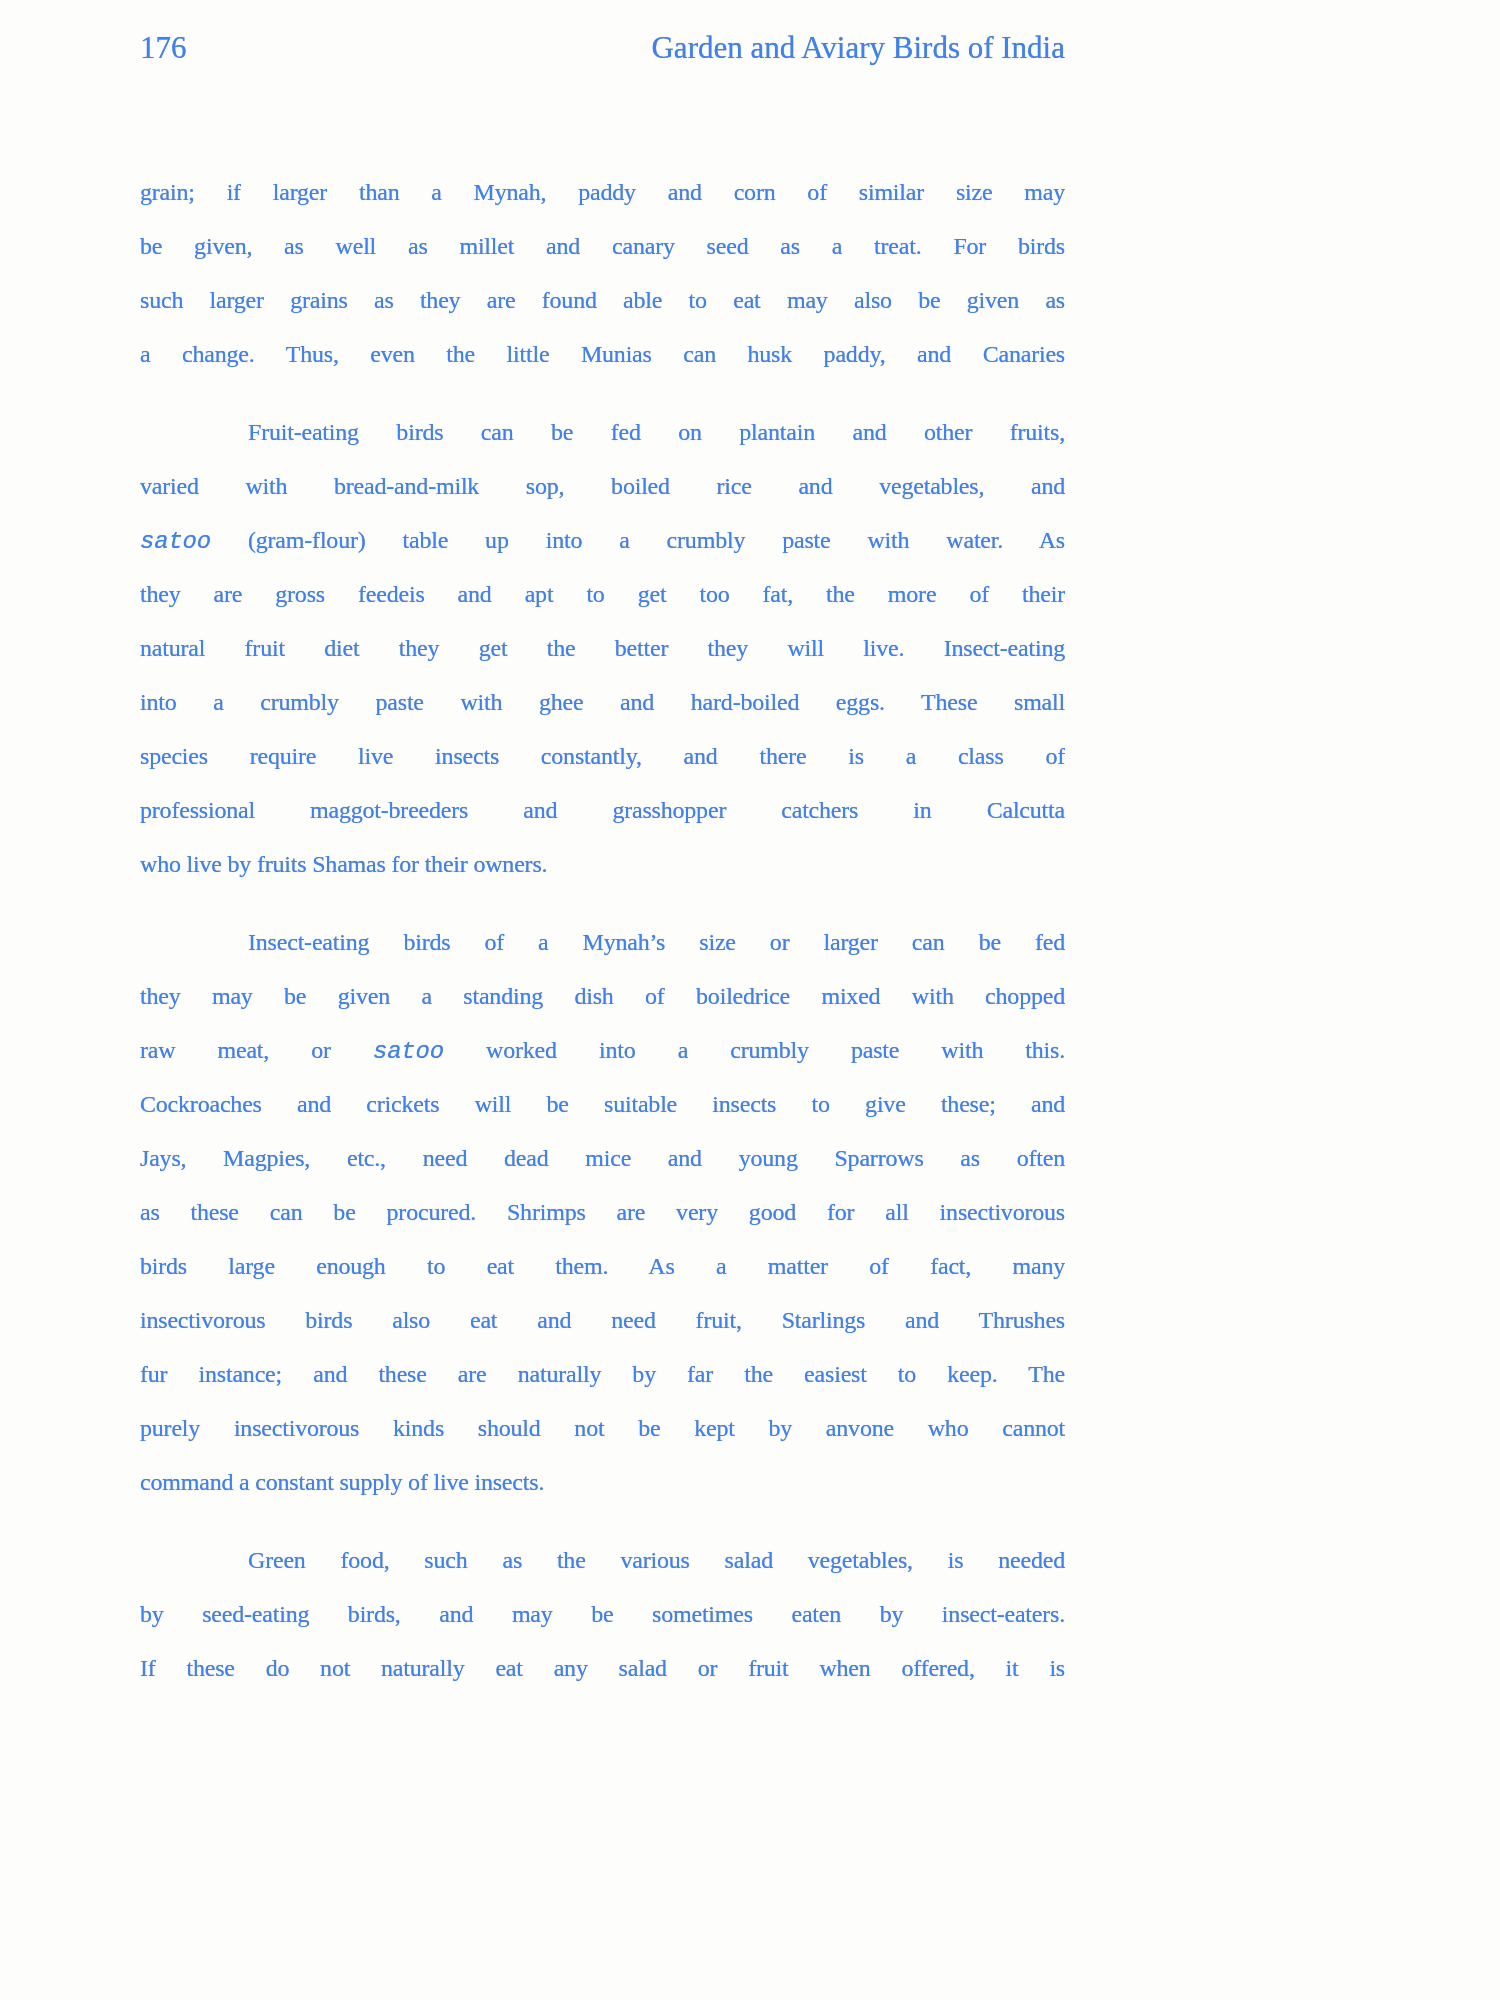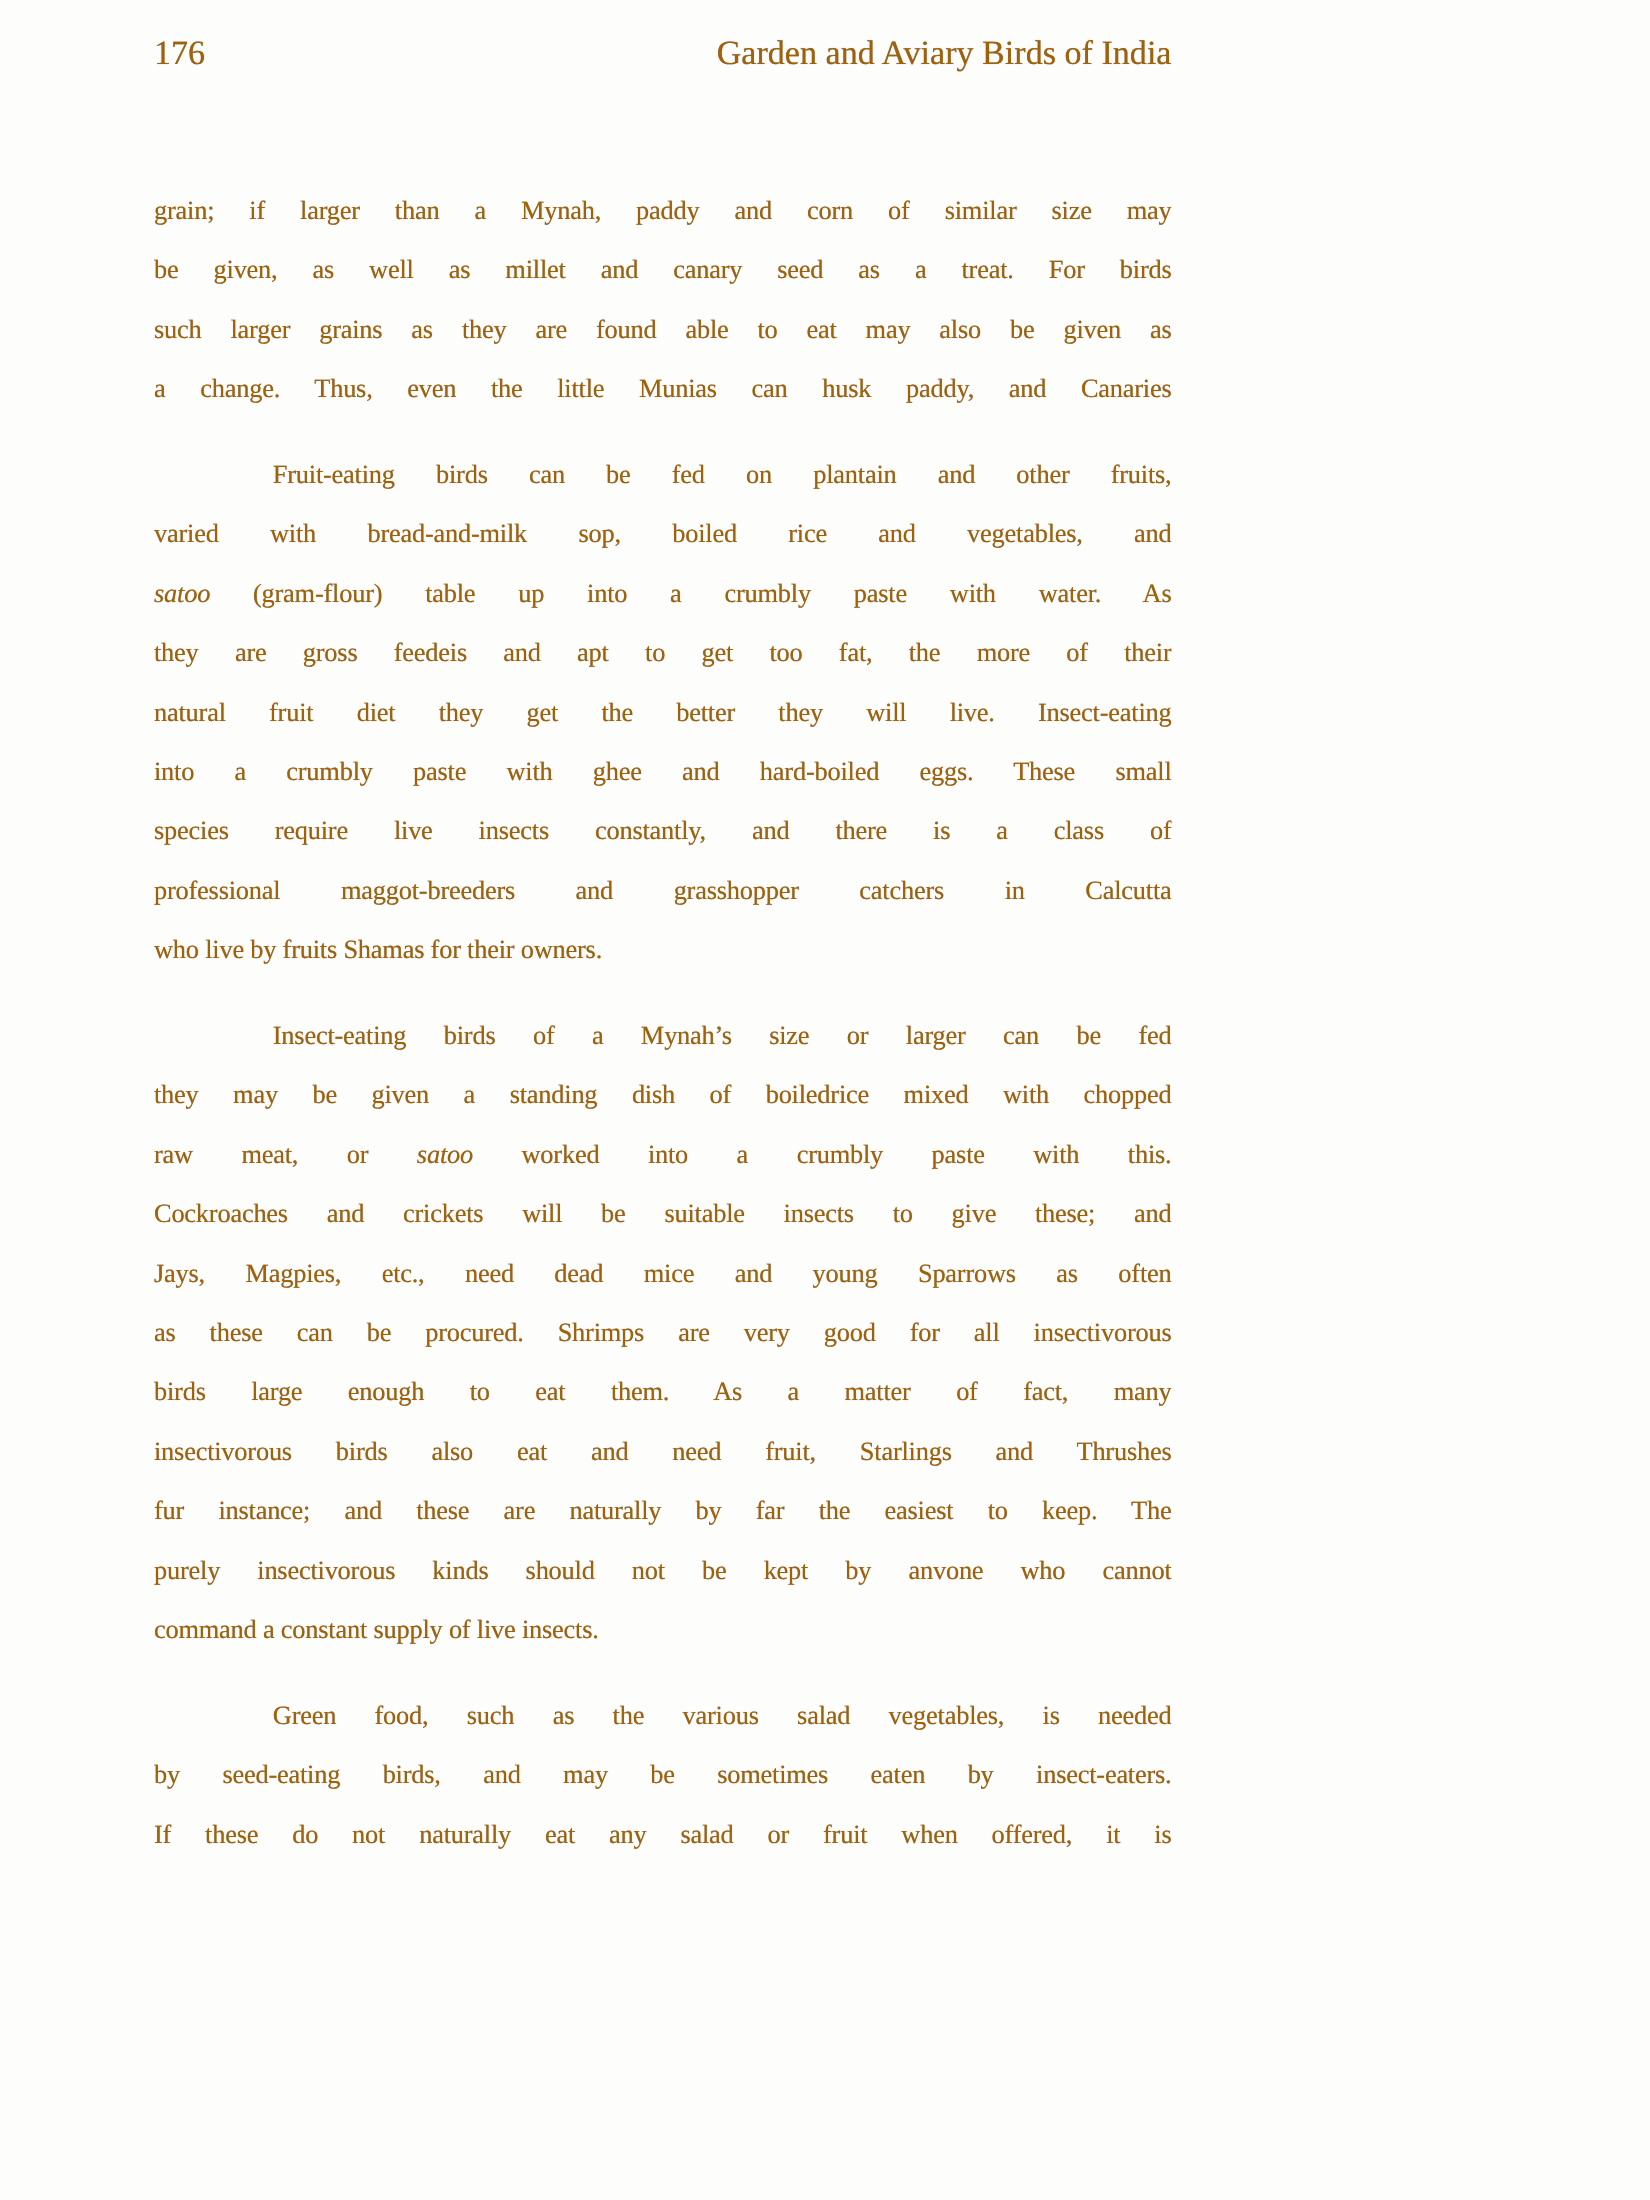--- a/index.html
+++ b/index.html
@@ -6,21 +6,21 @@
     margin: 0;
     padding: 0;
     background: #ffffff;
   }
   .page {
     position: relative;
     width: 1500px;
     height: 2000px;
     background: #fdfdfc;
     font-family: "Liberation Serif", "DejaVu Serif", serif;
-    color: #a16207;
+    color: #3b82f6;
     overflow: hidden;
   }
   .header {
     display: flex;
     justify-content: space-between;
     align-items: baseline;
     margin: 0 435px 0 140px;
     padding-top: 28px;
     font-size: 31px;
     line-height: 40px;
@@ -40,21 +40,21 @@
     height: 54px;
     line-height: 54px;
     text-align: justify;
     text-align-last: justify;
     overflow: hidden;
     white-space: normal;
   }
   .line.indent { text-indent: 108px; }
   .line.last { text-align-last: left; }
   .paragraph.flush-last .line.last { text-align-last: justify; }
-  .italic { font-style: italic; }
+  .italic { font-style: italic; font-family: Liberation Mono, monospace; }
 </style>
 </head>
 <body>
 
 <div class="page">
   <div class="header">
     <span>176</span>
     <span>Garden and Aviary Birds of India</span>
   </div>
   <div class="content">

